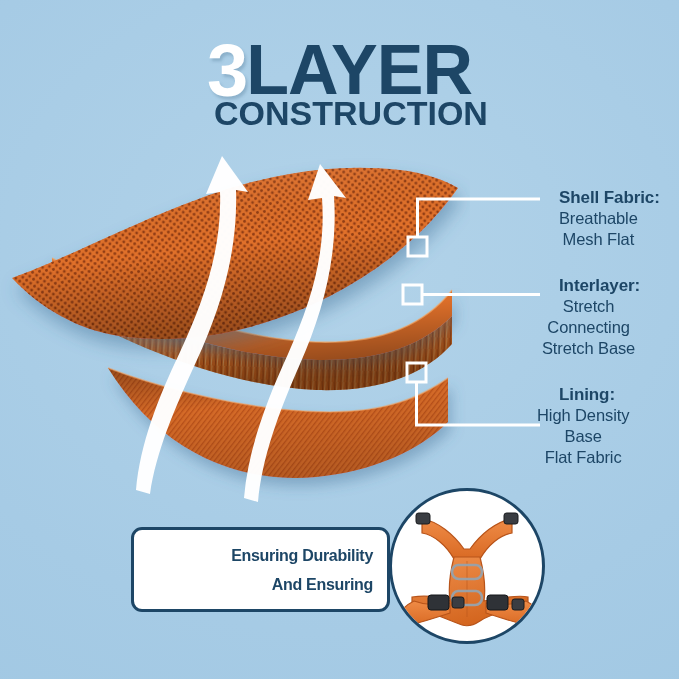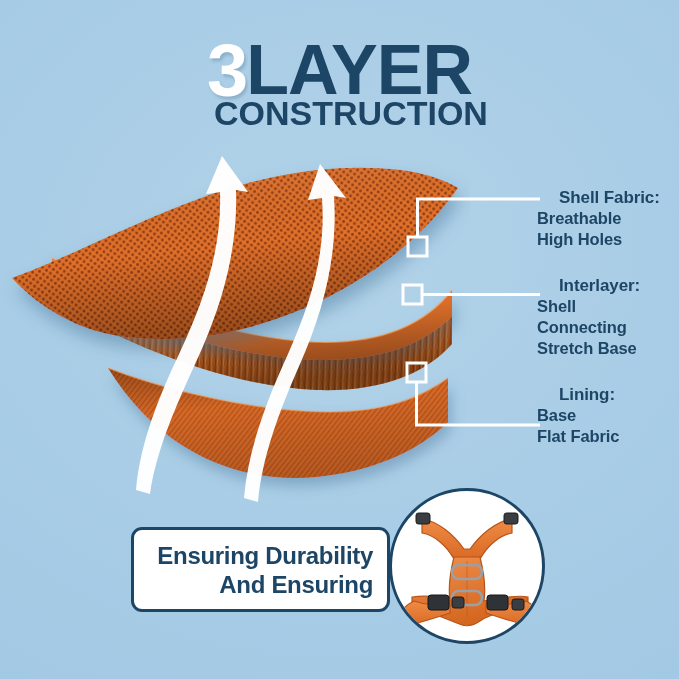--- a/index.html
+++ b/index.html
@@ -92,22 +92,23 @@
   }
   .label b {
     font-weight: 700;
     display: block;
     font-size: 17px;
     letter-spacing: -0.1px;
     margin-left: 22px;
   }
   .label span {
     display: block;
-    font-weight: 700;
+    font-weight: 400;
     letter-spacing: -0.1px;
+    text-align: center;
   }
   #label-shell   { left: 537px; top: 187px; }
   #label-inter   { left: 537px; top: 275px; }
   #label-lining  { left: 537px; top: 384px; }
 
   
   .banner {
     position: absolute;
     left: 131px;
     top: 527px;
@@ -119,21 +120,21 @@
     box-sizing: border-box;
     display: flex;
     flex-direction: column;
     align-items: flex-end;
     justify-content: center;
     padding-right: 14px;
     z-index: 4;
   }
   .banner-line {
     color: #1d4666;
-    font-size: 24px;
+    font-size: 16px;
     font-weight: 700;
     line-height: 29px;
     letter-spacing: -0.3px;
     text-align: right;
   }
 
   
   .circle {
     position: absolute;
     left: 389px;
@@ -253,32 +254,33 @@
       <path d="M27 109.5 L145 109.5"></path>
 
       <rect x="12" y="178" width="19" height="19"></rect>
       <path d="M21.5 197 L21.5 240 L145 240"></path>
     </g>
   </svg>
 
   <div class="label" id="label-shell">
     <b>Shell Fabric:</b>
     <span>Breathable</span>
-    <span>High Holes</span>
+    <span>Mesh Flat</span>
   </div>
 
   <div class="label" id="label-inter">
     <b>Interlayer:</b>
-    <span>Shell</span>
+    <span>Stretch</span>
     <span>Connecting</span>
     <span>Stretch Base</span>
   </div>
 
   <div class="label" id="label-lining">
     <b>Lining:</b>
+    <span>High Density</span>
     <span>Base</span>
     <span>Flat Fabric</span>
   </div>
 
   <div class="banner">
     <div class="banner-line">Ensuring Durability</div>
     <div class="banner-line">And Ensuring</div>
   </div>
 
   <div class="circle">

